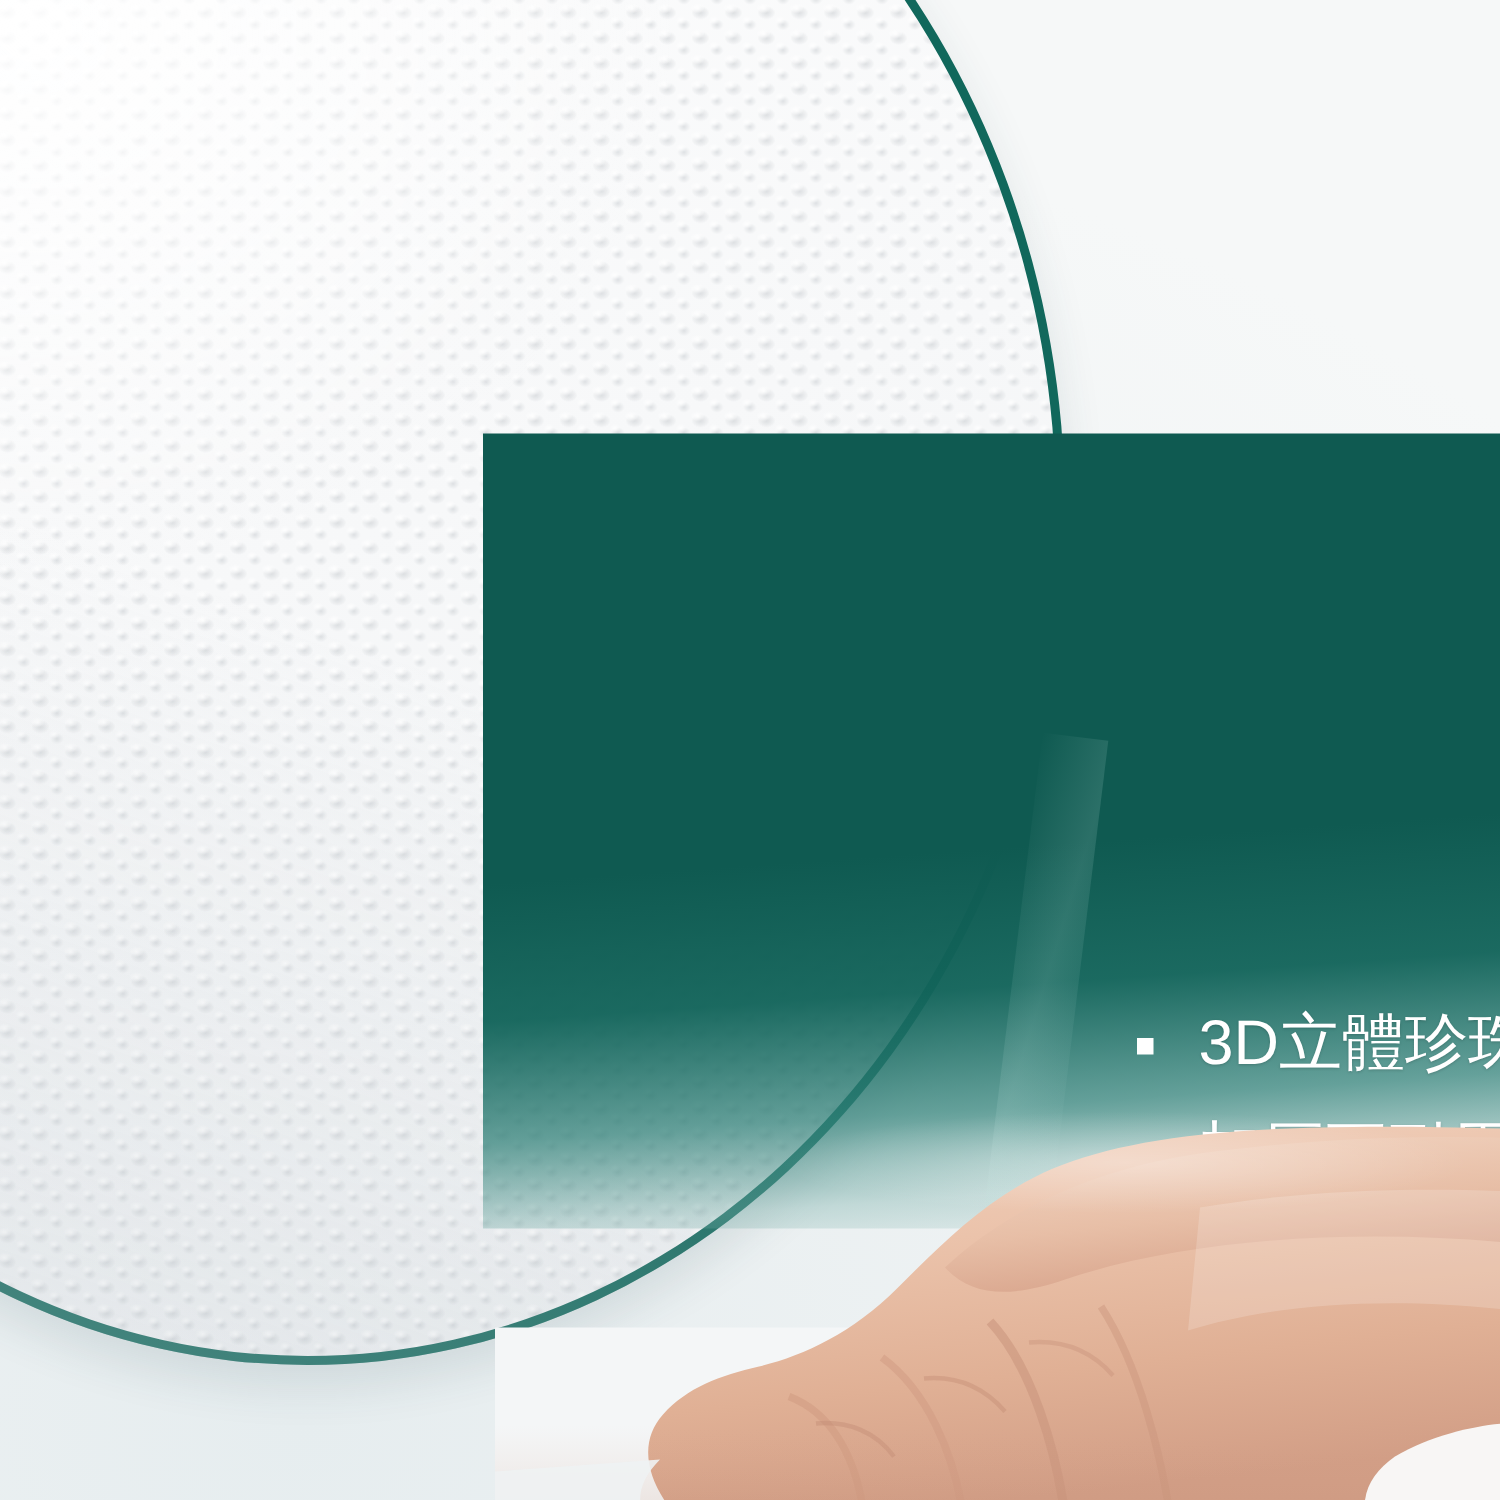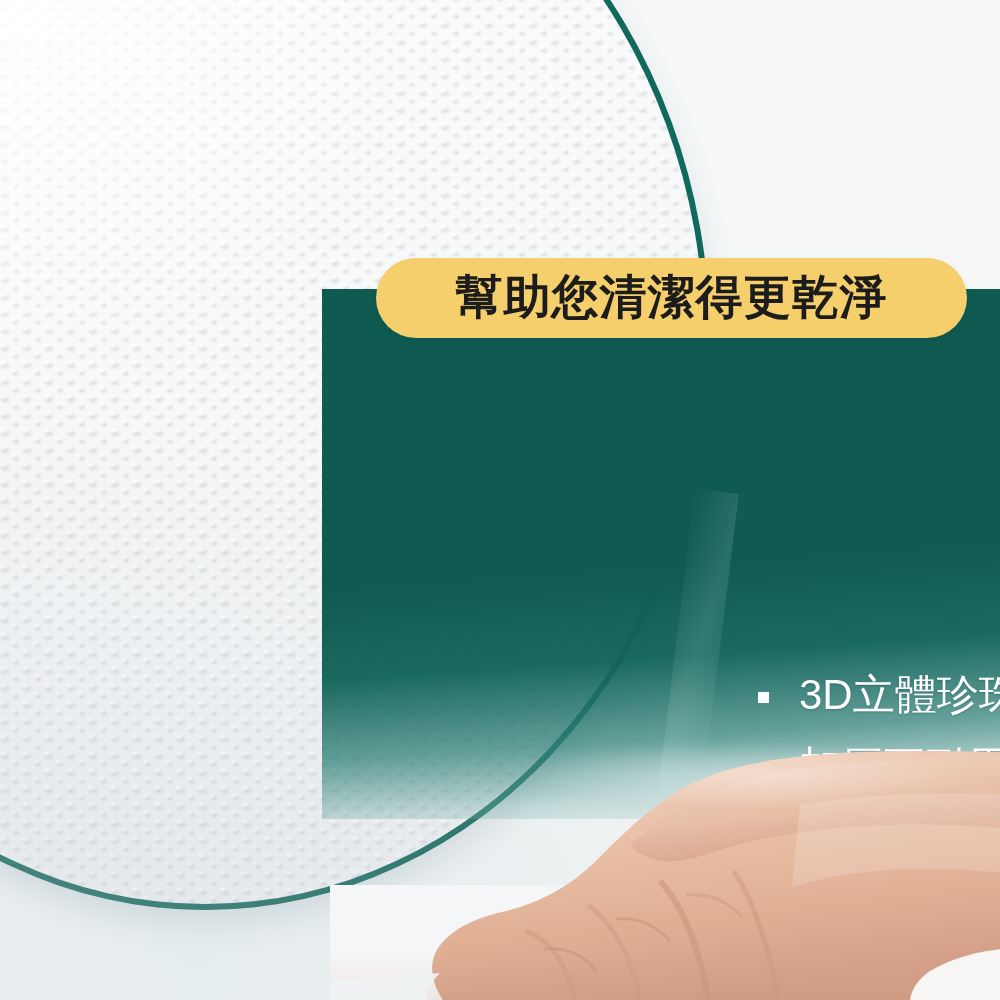--- a/index.html
+++ b/index.html
@@ -199,23 +199,20 @@
       </div>
 
       <div class="feature-row">
         <span class="bullet-square"></span>
         <span class="feature-text">一次一張好抽取</span>
       </div>
 
     </div>
   </div>
 
-  <div class="pill">
-    <span class="pill-text">幫助您清潔得更乾淨</span>
-  </div>
 
   <div class="hand-layer">
     <svg class="hand-svg" viewBox="0 0 690 275" preserveAspectRatio="none" aria-hidden="true">
       <defs>
         <linearGradient id="skinMain" x1="0" y1="0" x2="0.25" y2="1">
           <stop offset="0%" stop-color="#f2d3c0"></stop>
           <stop offset="35%" stop-color="#ebc3ab"></stop>
           <stop offset="70%" stop-color="#e0b095"></stop>
           <stop offset="100%" stop-color="#d29e86"></stop>
         </linearGradient>

